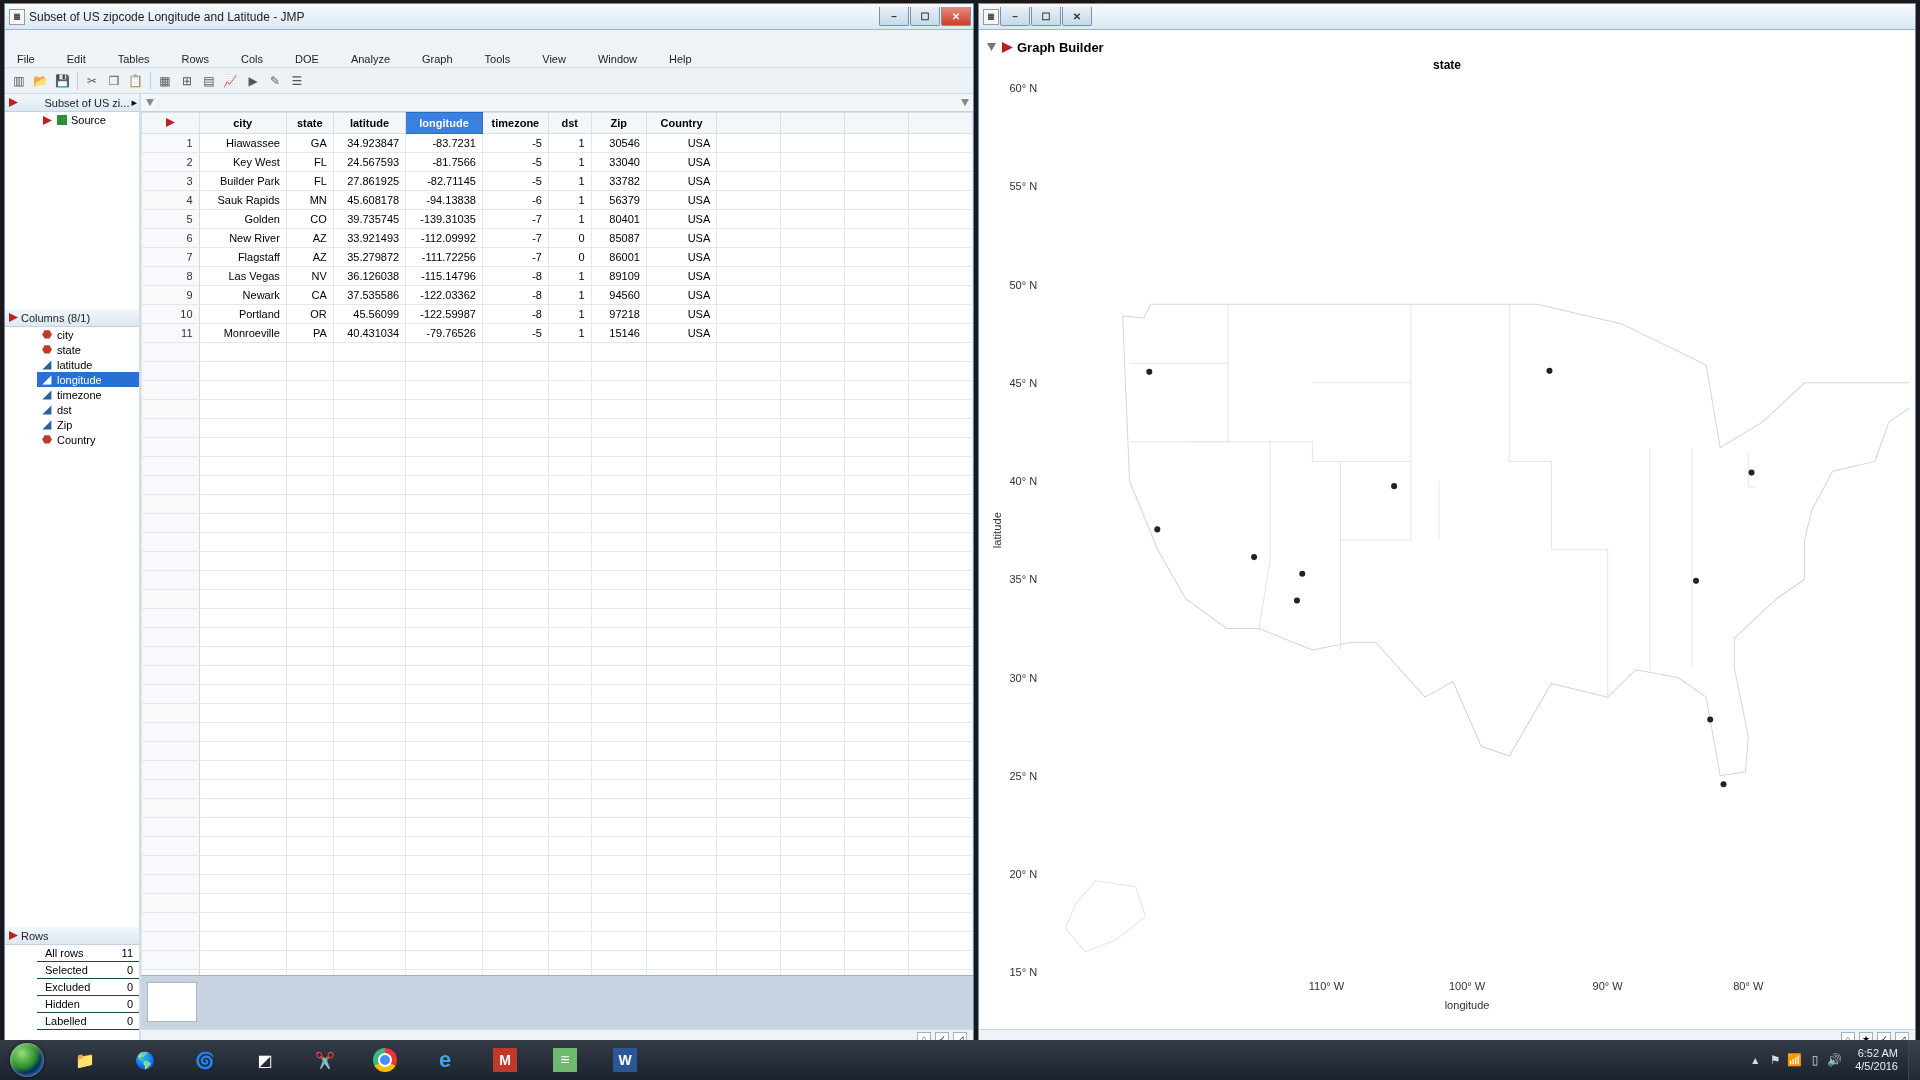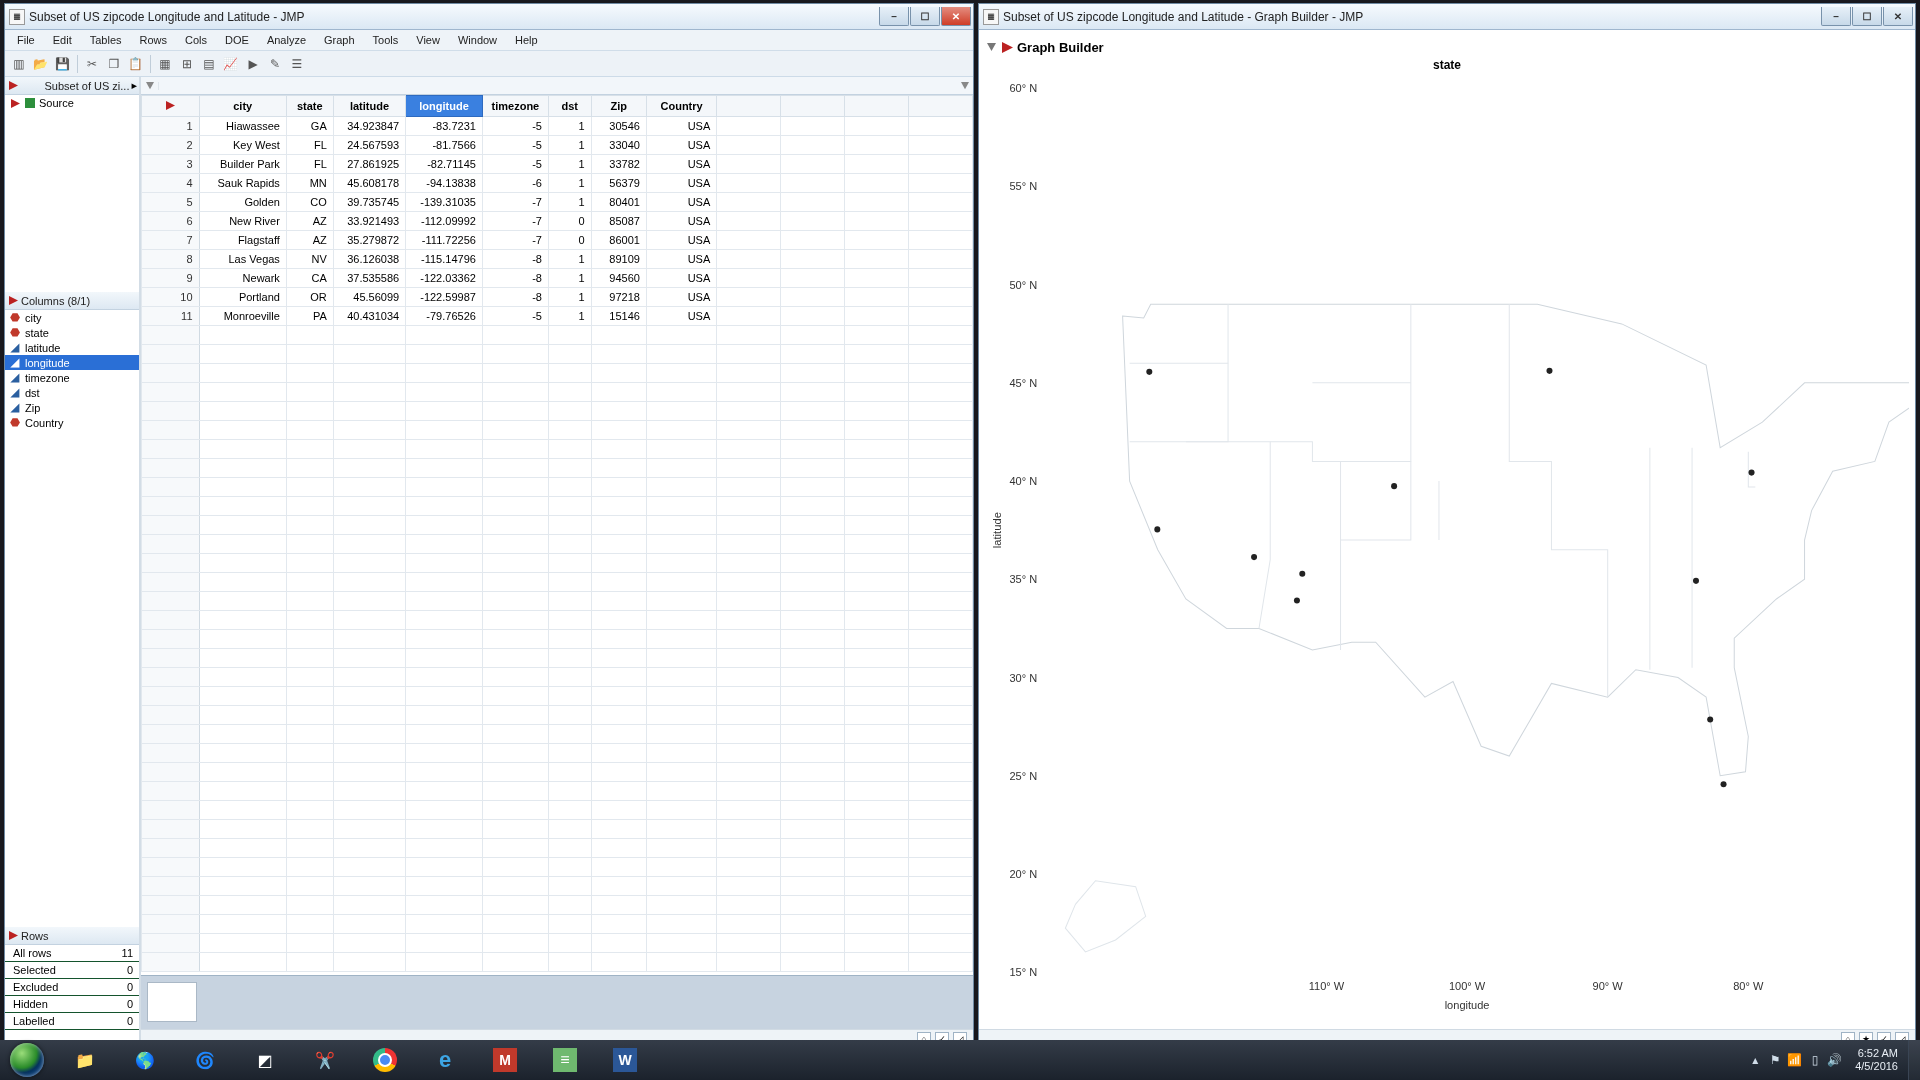--- a/index.html
+++ b/index.html
@@ -9,33 +9,33 @@
   .window { position:absolute; background:#fff; border:1px solid #6f8aa3; box-shadow:0 0 4px rgba(0,0,0,.2); display:flex; flex-direction:column; }
   .titlebar { height:26px; background:linear-gradient(#f6fafe,#dbe8f4); display:flex; align-items:center; padding:0 0 0 4px; border-bottom:1px solid #9fb6ce; }
   .titlebar .title { flex:1; font-size:12px; color:#222; padding-left:4px; overflow:hidden; white-space:nowrap; text-overflow:ellipsis;}
   .wcontrols { display:flex; height:19px; margin-right:2px;}
   .wbtn { width:30px; height:19px; margin-left:1px; display:flex; align-items:center; justify-content:center; border:1px solid #7892ab; border-top:none; background:linear-gradient(#e7f0f8,#c7d9e9); font-size:10px; font-weight:bold; color:#333; border-radius:0 0 2px 2px;}
   .wbtn.close { background:linear-gradient(#e48d80,#cf3d27); color:#fff;}
   .app-icon { width:16px; height:16px; background:#f7f7f7; border:1px solid #999; display:flex; align-items:center; justify-content:center; font-size:8px;}
 
   
   .win-left { left:4px; top:3px; width:970px; height:1045px;}
-  .menubar { height:21px; background:#eef3f8; display:flex; align-items:center; padding:0 4px; gap:2px; border-bottom:1px solid #d0dde9;}
+  .menubar { height:38px; background:#eef3f8; display:flex; align-items:flex-end; padding:0 4px; gap:16px; border-bottom:1px solid #d0dde9;}
   .menuitem { padding:2px 8px; color:#222; border-radius:2px;}
   .toolbar { height:26px; background:#edf2f7; display:flex; align-items:center; padding:0 4px; gap:2px; border-bottom:1px solid #cddbe8;}
   .tbtn { width:20px; height:20px; display:flex; align-items:center; justify-content:center; border:1px solid transparent; border-radius:2px; color:#555; font-size:12px;}
   .tsep { width:1px; height:18px; background:#c0cdd9; margin:0 2px;}
 
   .leftpanels { display:flex; flex:1; min-height:0;}
   .navcol { width:136px; display:flex; flex-direction:column; border-right:2px solid #d3dde6;}
   .panelhdr { height:18px; background:linear-gradient(#f2f7fb,#dde8f2); border-bottom:1px solid #c3d2e0; display:flex; align-items:center; padding:0 2px; gap:2px;}
   .disclose { width:12px; height:12px; display:flex; align-items:center; justify-content:center;}
   .disclose svg{width:9px;height:9px;}
   .panelhdr .txt { flex:1; color:#222;}
-  .panelbody { flex:1; background:#fff; overflow:auto;}
+  .panelbody { flex:1; background:#fff; overflow:auto;padding-left:32px;}
   .srcrow { display:flex; align-items:center; gap:4px; padding:2px 4px;}
   .srcswatch { width:10px; height:10px; background:#2d8f3c;}
   .col-item { display:flex; align-items:center; gap:4px; padding:1px 4px;}
   .col-item.sel { background:#2a6fd6; color:#fff;}
   .col-item.sel .colglyph { color:#fff;}
   .colglyph { width:12px; text-align:center; font-weight:bold;}
   .cg-red { color:#c0392b;}
   .cg-blue { color:#2a5fa0;}
   .rows-section { font-size:11px;}
   .rowsline { display:flex; justify-content:space-between; padding:2px 6px 2px 8px; border-bottom:1px solid #14532d;}
@@ -972,21 +972,20 @@
           <div class="sbico">✓</div>
           <div class="sbico">◿</div>
         </div>
       </div>
     </div>
   </div>
 
   <div class="window win-right">
     <div class="titlebar">
       <span class="app-icon">▦</span>
-      <span class="title">Subset of US zipcode Longitude and Latitude - Graph Builder - JMP</span>
       <div class="wcontrols">
         <div class="wbtn">–</div>
         <div class="wbtn">☐</div>
         <div class="wbtn">✕</div>
       </div>
     </div>
     <div class="gb-chrome">
       <div class="gb-head">
         <span class="disclose">
             <svg viewBox="0 0 10 10">

